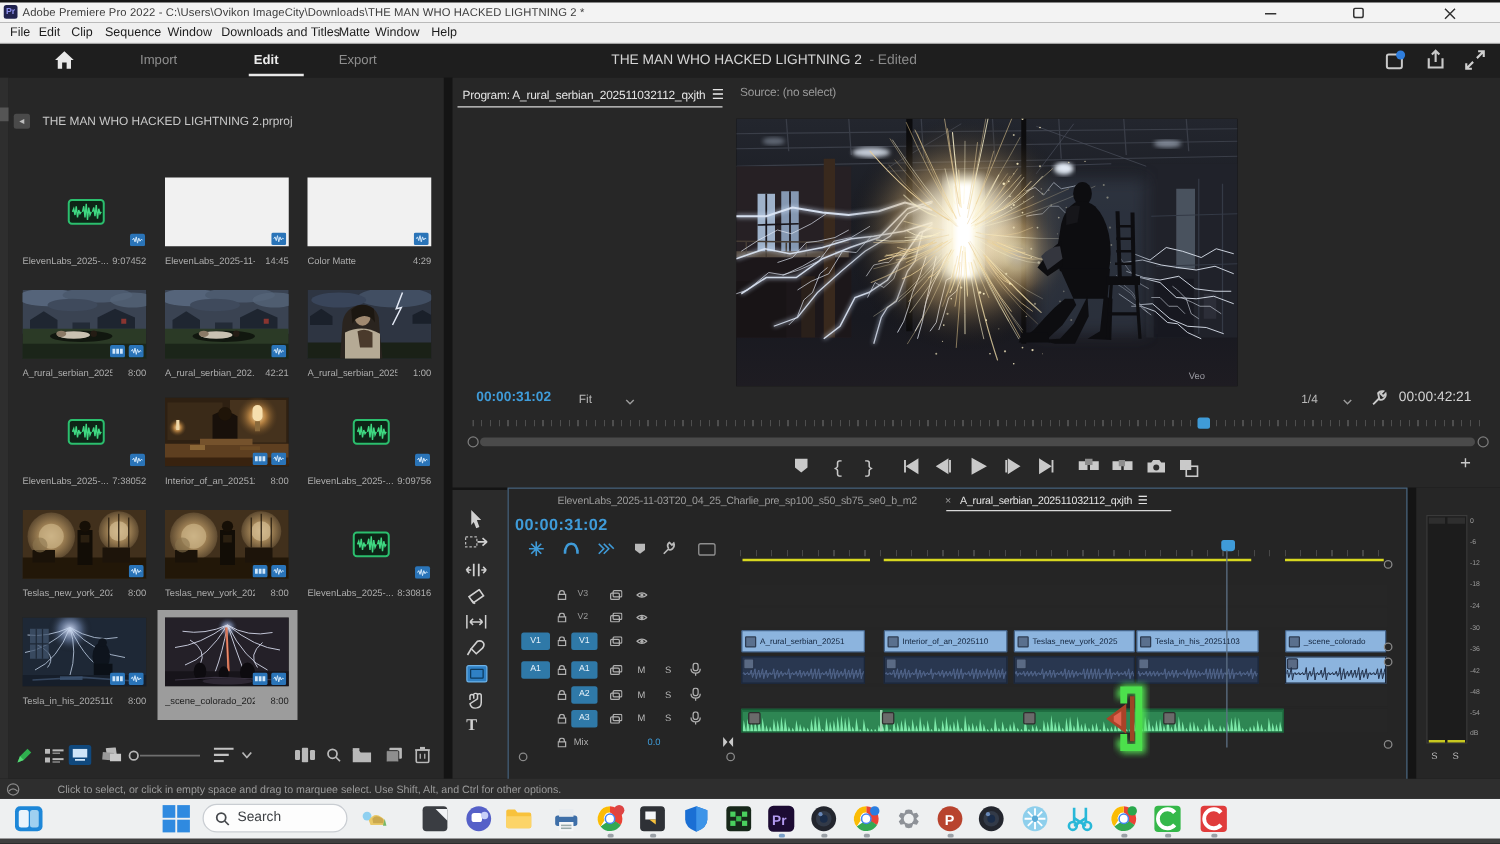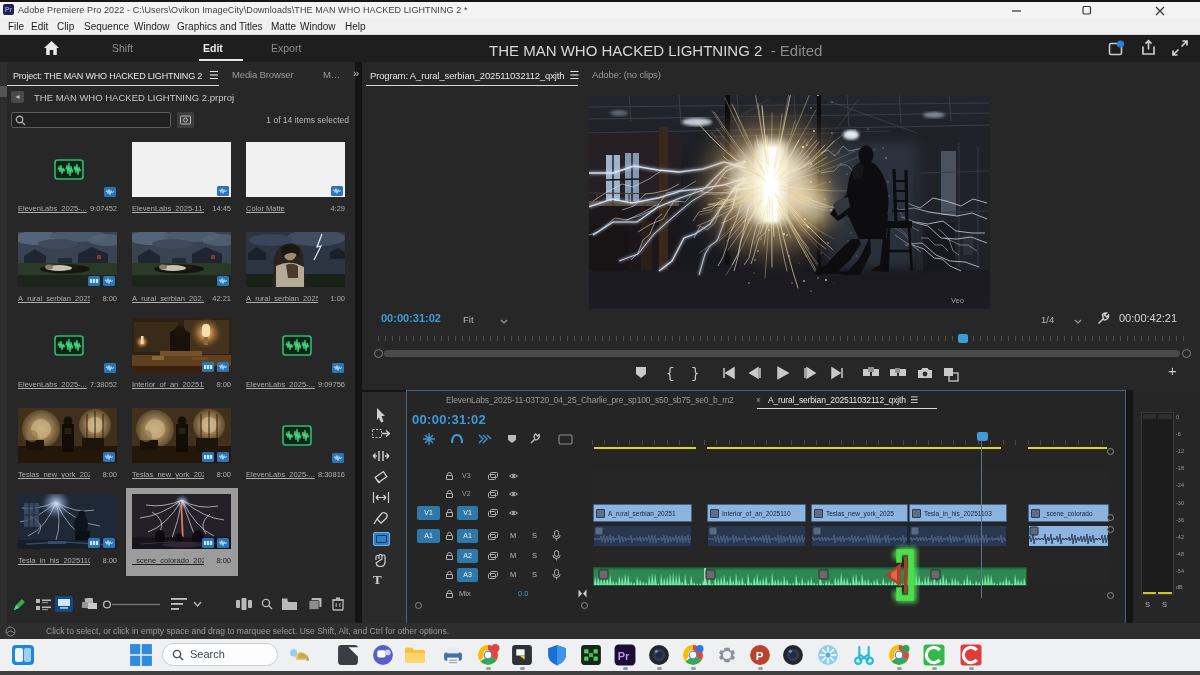--- a/index.html
+++ b/index.html
@@ -11,37 +11,37 @@
 #titlebar { left:0; top:0; width:1200px; height:18px; background:#f3f3f3; border-top:2px solid #161616; }
 #titlebar .ttxt { position:absolute; left:18px; top:3px; font-size:9px; color:#3c3c3c; letter-spacing:0.1px; }
 #pricon { position:absolute; left:3px; top:2px; width:11px; height:11px; background:#20224e; border-radius:2px;
   color:#9193f0; font-size:7px; font-weight:bold; text-align:center; line-height:11px; }
 #menubar { left:0; top:18px; width:1200px; height:17px; background:#f0f0f0; border-bottom:1px solid #d8d8d8; }
 #menubar span { position:absolute; top:3px; font-size:10px; color:#1c1c1c; }
 
 #wshead { left:0; top:35px; width:1200px; height:27px; background:#1e1e1e; }
 #wshead .tab { position:absolute; top:7px; font-size:10.5px; color:#8e8e8e; }
 #wshead .tab.active { color:#ececec; font-weight:bold; }
-#wstitle { position:absolute; top:7px; font-size:15px; color:#d6d6d6; }
+#wstitle { position:absolute; top:7px; font-size:11px; color:#d6d6d6; }
 
 .ptab { position:absolute; font-size:9.5px; color:#9a9a9a; white-space:nowrap; letter-spacing:-0.15px; }
 .ptab.on { color:#e4e4e4; }
 .underline { position:absolute; height:1px; background:#d9d9d9; }
 
 #dockstrip { left:0; top:62px; width:7px; height:561px; background:#2e2e2e; }
 
 #projpanel { left:7px; top:62px; width:348px; height:561px; background:#272727; }
 #projtabs { position:absolute; left:0; top:0; width:348px; height:26px; background:#282828; }
 #projhead { position:absolute; left:0; top:26px; width:348px; height:22px; }
 #searchrow { position:absolute; left:0; top:48px; width:348px; height:22px; }
 #grid { position:absolute; left:0; top:72px; width:348px; height:455px; }
 .cell { position:absolute; width:101px; }
 .thumb { position:absolute; left:0; top:0; width:99px; height:55px; background:#222; overflow:hidden; }
 .clabel { position:absolute; top:62px; width:99px; font-size:7.5px; color:#adadad; white-space:nowrap; }
-.cname { float:left; max-width:72px; overflow:hidden;text-decoration:underline; }
+.cname { float:left; max-width:72px; overflow:hidden; }
 .cdur { float:right; }
 #projtools { position:absolute; left:0; top:530px; width:348px; height:24px; }
 
 #progpanel { left:362px; top:62px; width:838px; height:328px; background:#272727; }
 #video { position:absolute; left:227px; top:33px; width:401px; height:214px; background:#0c0c0e; }
 
 #toolcol { left:362px; top:392px; width:44px; height:231px; background:#2b2b2b; }
 #tlpanel { left:406px; top:390px; width:720px; height:237px; background:#252525; border:1px solid #47637d; }
 #meterpanel { left:1133px; top:390px; width:67px; height:233px; background:#262626; }
 
@@ -77,31 +77,31 @@
    <path d="M148 1 L156 9 M156 1 L148 9" stroke="#333" stroke-width="1.2"></path>
  </svg>
   </div>
 
   <div class="abs" id="menubar">
     <span style="left:8px">File</span>
       <span style="left:31px">Edit</span>
       <span style="left:57px">Clip</span>
     <span style="left:84px">Sequence</span>
       <span style="left:134px">Window</span>
-    <span style="left:177px">Graphics and Titles</span>
+    <span style="left:177px">Downloads and Titles</span>
       <span style="left:271px">Matte</span>
     <span style="left:300px">Window</span>
       <span style="left:345px">Help</span>
   </div>
 
   <div class="abs" id="wshead">
     <svg style="position:absolute;left:43px;top:5px" width="17" height="16" viewBox="0 0 17 16">
       <path d="M8.5 1 L16 8 L13.8 8 L13.8 15 L10.3 15 L10.3 10 L6.7 10 L6.7 15 L3.2 15 L3.2 8 L1 8 Z" fill="#e8e8e8"></path>
     </svg>
-    <span class="tab" style="left:112px">Shift</span>
+    <span class="tab" style="left:112px">Import</span>
     <span class="tab active" style="left:203px">Edit</span>
     <span class="tab" style="left:271px">Export</span>
     <div style="position:absolute;left:199px;top:24px;width:44px;height:2px;background:#e8e8e8"></div>
     <span id="wstitle" style="left:489px">THE MAN WHO HACKED LIGHTNING 2&nbsp;&nbsp;<span style="color:#8b8b8b">- Edited</span></span>
     <svg style="position:absolute;left:1108px;top:5px" width="17" height="16" viewBox="0 0 17 16">
       <rect x="1.5" y="3.5" width="12" height="11" rx="1.5" fill="none" stroke="#c9c9c9" stroke-width="1.6"></rect>
       <circle cx="12.5" cy="4" r="3.6" fill="#2f7edd"></circle>
     </svg>
     <svg style="position:absolute;left:1140px;top:4px" width="17" height="17" viewBox="0 0 17 17">
       <path d="M3 7.5 L3 15 L14 15 L14 7.5" fill="none" stroke="#c9c9c9" stroke-width="1.7"></path>
@@ -110,43 +110,23 @@
     <svg style="position:absolute;left:1171px;top:4px" width="18" height="18" viewBox="0 0 18 18">
       <path d="M10.5 7.5 L16 2 M11.5 2 L16 2 L16 6.5 M7.5 10.5 L2 16 M2 11.5 L2 16 L6.5 16" fill="none" stroke="#d0d0d0" stroke-width="1.7"></path>
     </svg>
   </div>
 
   <div class="abs" id="dockstrip">
       <div style="position:absolute;left:0;top:24px;width:7px;height:11px;background:#555"></div>
     </div>
 
   <div class="abs" id="projpanel">
-    <div id="projtabs">
-      <span class="ptab on" style="left:6px;top:7px;font-size:9px;letter-spacing:-0.2px">Project: THE MAN WHO HACKED LIGHTNING 2&nbsp;&nbsp;&nbsp;<span style="font-size:11px">☰</span></span>
-      <div class="underline" style="left:0px;top:23px;width:212px"></div>
-      <span class="ptab" style="left:225px;top:7px">Media Browser</span>
-      <span class="ptab" style="left:316px;top:7px">M…</span>
-      <span class="ptab" style="left:346px;top:5px;font-size:11px;color:#c9c9c9">»</span>
-    </div>
     <div id="projhead">
       <div style="position:absolute;left:4px;top:3px;width:13px;height:12px;background:#4a4a4a;border-radius:2px;color:#bdbdbd;font-size:8px;text-align:center;line-height:12px">◂</div>
       <span style="position:absolute;left:27px;top:4px;font-size:9.5px;color:#c9c9c9">THE MAN WHO HACKED LIGHTNING 2.prproj</span>
-    </div>
-    <div id="searchrow">
-      <div style="position:absolute;left:4px;top:2px;width:160px;height:16px;background:#202020;border:1px solid #5c5c5c;border-radius:2px"></div>
-      <svg style="position:absolute;left:8px;top:5px" width="11" height="11" viewBox="0 0 11 11">
-        <circle cx="4.5" cy="4.5" r="3.2" fill="none" stroke="#a5a5a5" stroke-width="1.4"></circle>
-        <line x1="7" y1="7" x2="10" y2="10" stroke="#a5a5a5" stroke-width="1.4"></line>
-      </svg>
-      <div style="position:absolute;left:170px;top:2px;width:17px;height:16px;background:#3d3d3d;border-radius:2px"></div>
-      <svg style="position:absolute;left:173px;top:5px" width="11" height="10" viewBox="0 0 11 10">
-        <rect x="0.5" y="1" width="10" height="8" rx="1" fill="none" stroke="#b5b5b5" stroke-width="1"></rect>
-        <circle cx="5.5" cy="5" r="2" fill="none" stroke="#b5b5b5" stroke-width="1"></circle>
-      </svg>
-      <span style="position:absolute;right:6px;top:5px;font-size:8.5px;color:#b9b9b9">1 of 14 items selected</span>
     </div>
     <svg width="0" height="0" style="position:absolute">
       <defs>
         <g id="awico">
           <rect x="0" y="0" width="28" height="19" rx="2.5" fill="#0e2417" stroke="#2bbf6e" stroke-width="1.6"></rect>
           <path d="M3 9.5 L4 7 L5 12 L6 5 L7 14 L8 8 L9 11 L10 9.5 M11 9.5 L12 5 L13 14 L14 3 L15 16 L16 6 L17 12 L18 9.5 M19 9.5 L20 6 L21 13 L22 4 L23 15 L24 7 L25 11 L26 9.5" stroke="#3fd982" stroke-width="1.1" fill="none"></path>
         </g>
         <g id="abdg">
           <rect width="12" height="10" rx="1.5" fill="#2a74b8"></rect>
           <path d="M2 5 L3 3.5 L4 6.5 L5 2.5 L6 7.5 L7 3.5 L8 6 L9 4.5 L10 5" stroke="#cfe6fa" stroke-width="0.8" fill="none"></path>
@@ -542,21 +522,21 @@
           <rect x="4" y="0.5" width="4" height="2" fill="#b9b9b9"></rect>
         <line x1="4.2" y1="6" x2="4.2" y2="10" stroke="#b9b9b9" stroke-width="1"></line>
           <line x1="7.8" y1="6" x2="7.8" y2="10" stroke="#b9b9b9" stroke-width="1"></line>
       </svg>
     </div>
   </div>
 
   <div class="abs" id="progpanel">
     <span class="ptab on" style="left:8px;top:7px">Program: A_rural_serbian_202511032112_qxjth&nbsp;&nbsp;<span style="font-size:11px">☰</span></span>
     <div class="underline" style="left:4px;top:23px;width:212px"></div>
-    <span class="ptab" style="left:230px;top:7px">Adobe: (no clips)</span>
+    <span class="ptab" style="left:230px;top:7px">Source: (no select)</span>
     <svg id="video" width="401" height="214" viewBox="0 0 401 214">
 <defs>
 <linearGradient id="vbase" x1="0" y1="0" x2="0" y2="1">
 <stop offset="0" stop-color="#23262e"></stop>
             <stop offset="0.35" stop-color="#1b1d24"></stop>
             <stop offset="0.75" stop-color="#181920"></stop>
             <stop offset="1" stop-color="#1e1c22"></stop>
 </linearGradient>
 <radialGradient id="burstg" cx="0.5" cy="0.5" r="0.5">
 <stop offset="0" stop-color="#fffef6"></stop>

